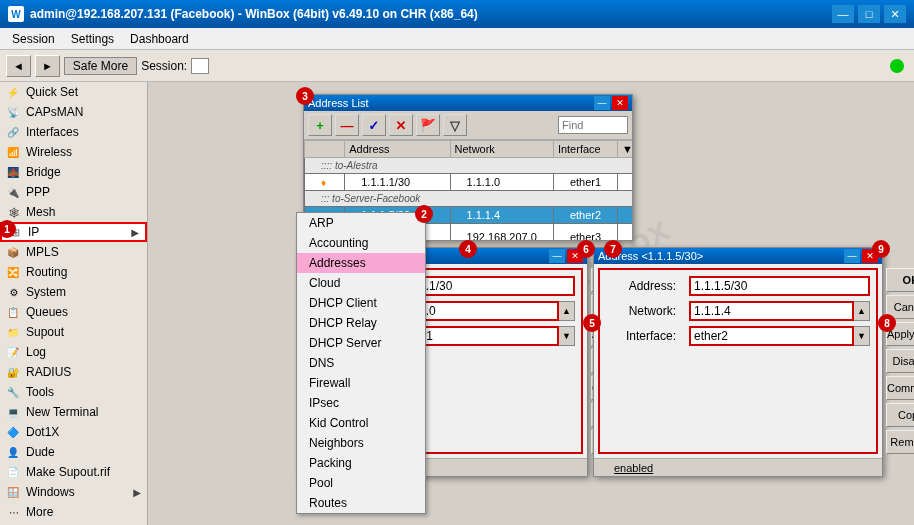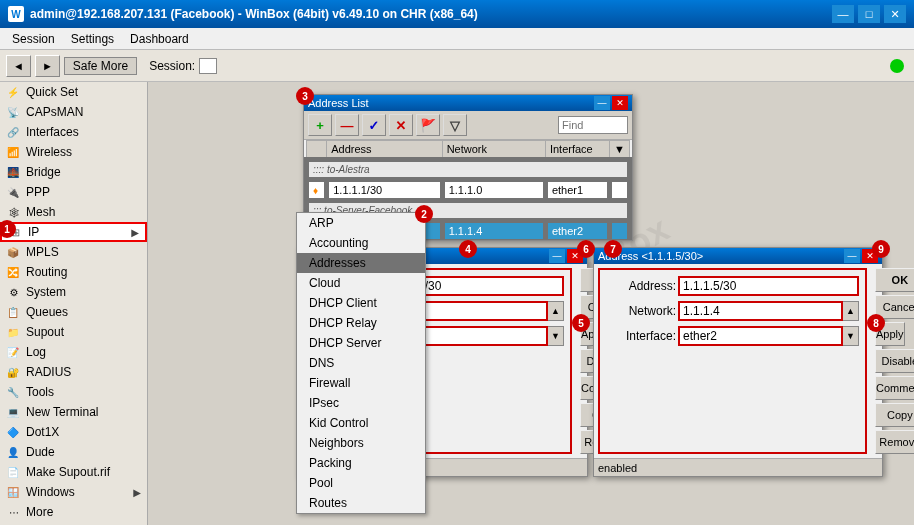--- a/index.html
+++ b/index.html
@@ -95,21 +95,21 @@
       display: flex;
       align-items: center;
     }
     .safe-mode-btn {
       background: #d4d0c8;
       border: 1px solid #888;
       padding: 1px 8px;
       font-size: 12px;
       cursor: pointer;
     }
-    .session-label { font-size: 12px; margin-left: 8px; }
+    .session-label { font-size: 12px; }
     .session-input {
       width: 18px;
       height: 16px;
       border: 1px solid #888;
       background: white;
     }
     .green-dot {
       width: 14px;
       height: 14px;
       background: #00cc00;
@@ -175,21 +175,21 @@
       box-shadow: 2px 2px 4px rgba(0,0,0,0.3);
     }
     .ip-submenu-item {
       padding: 3px 12px;
       cursor: pointer;
       font-size: 12px;
       height: 20px;
       display: flex;
       align-items: center;
     }
-    .ip-submenu-item.selected { background: #737373; }
+    .ip-submenu-item.selected { background: #f9a8d4; }
 
     
     .main-content {
       flex: 1;
       background: #d4d0c8;
       position: relative;
       overflow: hidden;
     }
 
     
@@ -275,22 +275,22 @@
       font-size: 11px;
     }
     .addr-table th {
       background: #d4d0c8;
       border: 1px solid #aaa;
       padding: 2px 4px;
       text-align: left;
       font-weight: normal;
     }
     .addr-table td {
-      border: 5px solid #737373;
-      padding: 2px 4px;
+      border: 1px solid #737373;
+      padding: 2px 16px;
     }
     .addr-row { background: white; }
     .addr-row.selected { background: #3399cc; color: white; }
     .addr-row td.group-label {
       background: #e8e8e8;
       font-style: italic;
       color: #555;
       font-size: 10px;
     }
     .addr-icon {
@@ -313,21 +313,21 @@
     }
     .form-row {
       display: flex;
       align-items: center;
       margin-bottom: 5px;
     }
     .form-label {
       width: 70px;
       font-size: 12px;
       text-align: right;
-      margin-right: 2px;
+      margin-right: 13px;
       flex-shrink: 0;
     }
     .form-input {
       flex: 1;
       height: 20px;
       border: 1px solid #888;
       padding: 0 3px;
       font-size: 12px;
       background: white;
     }
@@ -369,22 +369,23 @@
     .status-bar {
       position: absolute;
       bottom: 0;
       left: 0;
       right: 0;
       height: 18px;
       background: #d4d0c8;
       border-top: 1px solid #aaa;
       display: flex;
       align-items: center;
-      padding: 0 4px;
+      padding: 0 20px;
       font-size: 11px;
+      text-decoration: underline;
     }
 
     
     .badge {
       position: absolute;
       width: 18px;
       height: 18px;
       background: #cc0000;
       color: white;
       border-radius: 50%;

